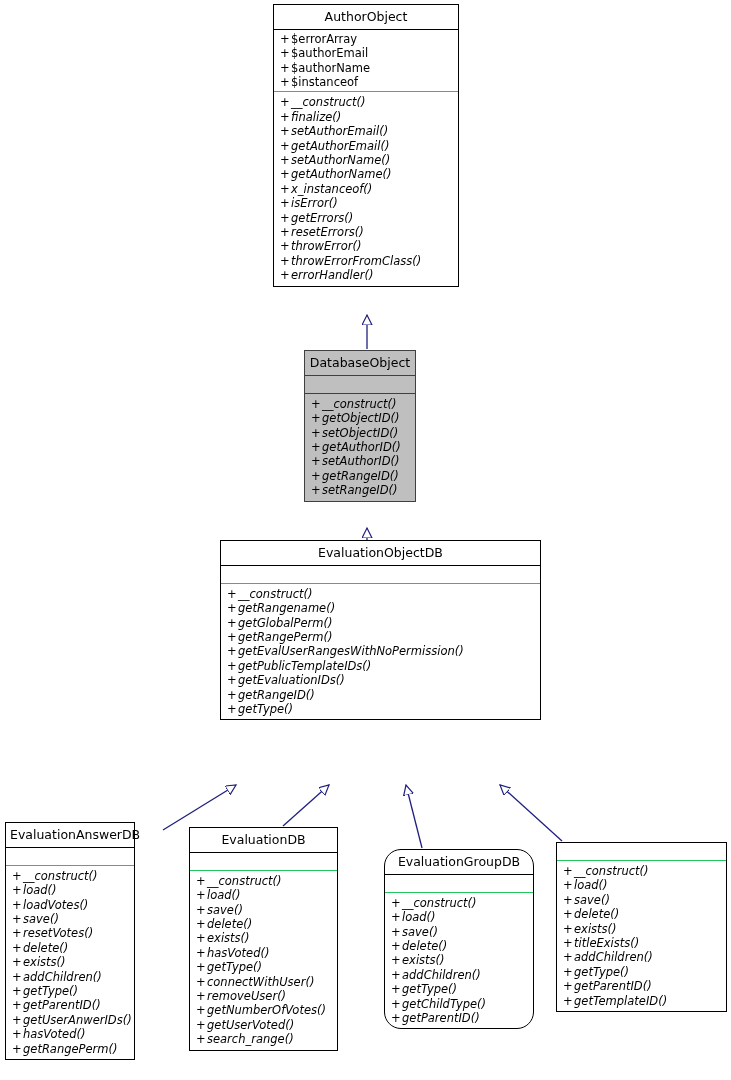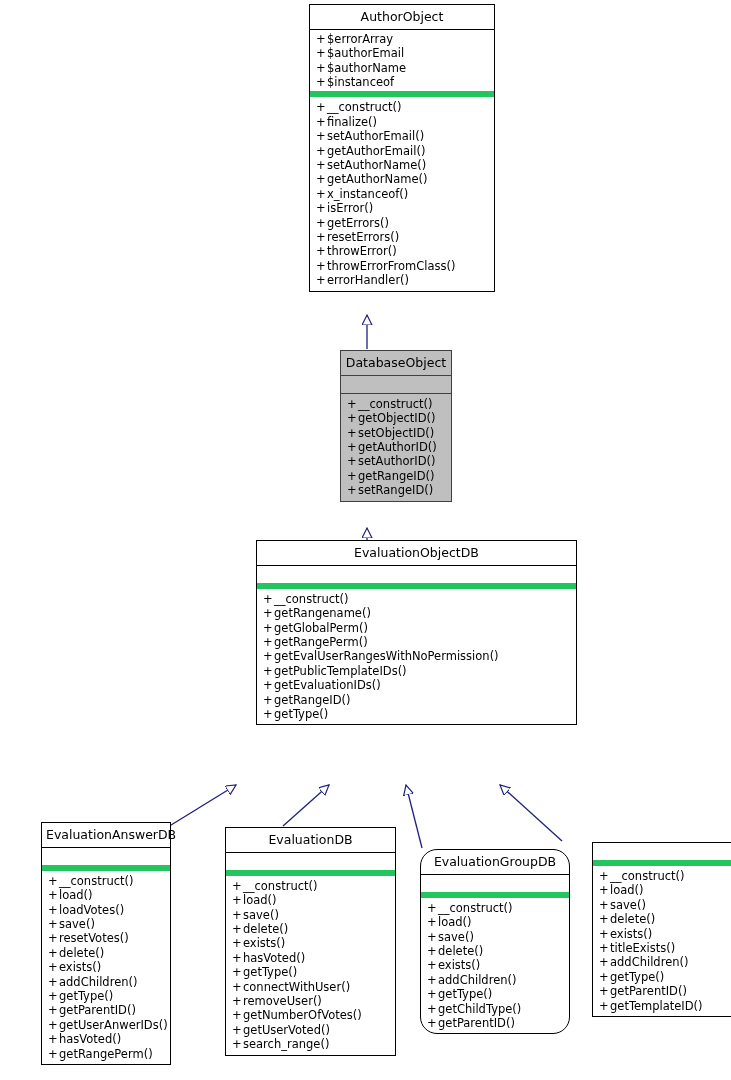--- a/index.html
+++ b/index.html
@@ -22,21 +22,20 @@
     width: 731px;
     height: 1080px;
     pointer-events: none;
   }
   .uml-class {
     position: absolute;
     box-sizing: border-box;
     border: 1px solid #000000;
     background: #ffffff;
     z-index: 2;
-    margin-left: 36px;
   }
   .uml-class.highlight {
     background: #bfbfbf;
     border: 1px solid #404040;
   }
   .uml-class.highlight .class-name-band,
   .uml-class.highlight .class-attrs,
   .uml-class.highlight .class-ops {
     background: #bfbfbf;
   }
@@ -49,26 +48,27 @@
   .class-name-band {
     text-align: center;
     font-size: 12.5px;
     color: #000000;
     line-height: 1.1;
     padding: 5px 4px 5px 4px;
     border-bottom: 1px solid #000000;
     white-space: nowrap;
   }
   .class-attrs {
-    border-bottom: 6px solid #22c55e;
+    border-bottom: 1px solid #22c55e;
     padding: 2px 5px 2px 6px;
     min-height: 13px;
   }
   .class-ops {
     padding: 3px 5px 3px 6px;
+    font-style: italic;
   }
   .member {
     font-size: 11.5px;
     color: #000000;
     line-height: 14.4px;
     white-space: nowrap;
   }
   .member .vis {
     display: inline-block;
     width: 11px;
@@ -179,21 +179,21 @@
         <div class="member"><span class="vis">+</span><span>exists()</span></div>
         <div class="member"><span class="vis">+</span><span>addChildren()</span></div>
         <div class="member"><span class="vis">+</span><span>getType()</span></div>
         <div class="member"><span class="vis">+</span><span>getParentID()</span></div>
         <div class="member"><span class="vis">+</span><span>getUserAnwerIDs()</span></div>
         <div class="member"><span class="vis">+</span><span>hasVoted()</span></div>
         <div class="member"><span class="vis">+</span><span>getRangePerm()</span></div>
       </div>
   </div>
 
-  <div class="uml-class" style="left:189px; top:827px; width:171px;">
+  <div class="uml-class" style="left:189px; top:827px; width:149px;">
     <div class="class-name-band">EvaluationDB</div>
     <div class="class-attrs"></div>
     <div class="class-ops">
         <div class="member"><span class="vis">+</span><span>__construct()</span></div>
         <div class="member"><span class="vis">+</span><span>load()</span></div>
         <div class="member"><span class="vis">+</span><span>save()</span></div>
         <div class="member"><span class="vis">+</span><span>delete()</span></div>
         <div class="member"><span class="vis">+</span><span>exists()</span></div>
         <div class="member"><span class="vis">+</span><span>hasVoted()</span></div>
         <div class="member"><span class="vis">+</span><span>getType()</span></div>

